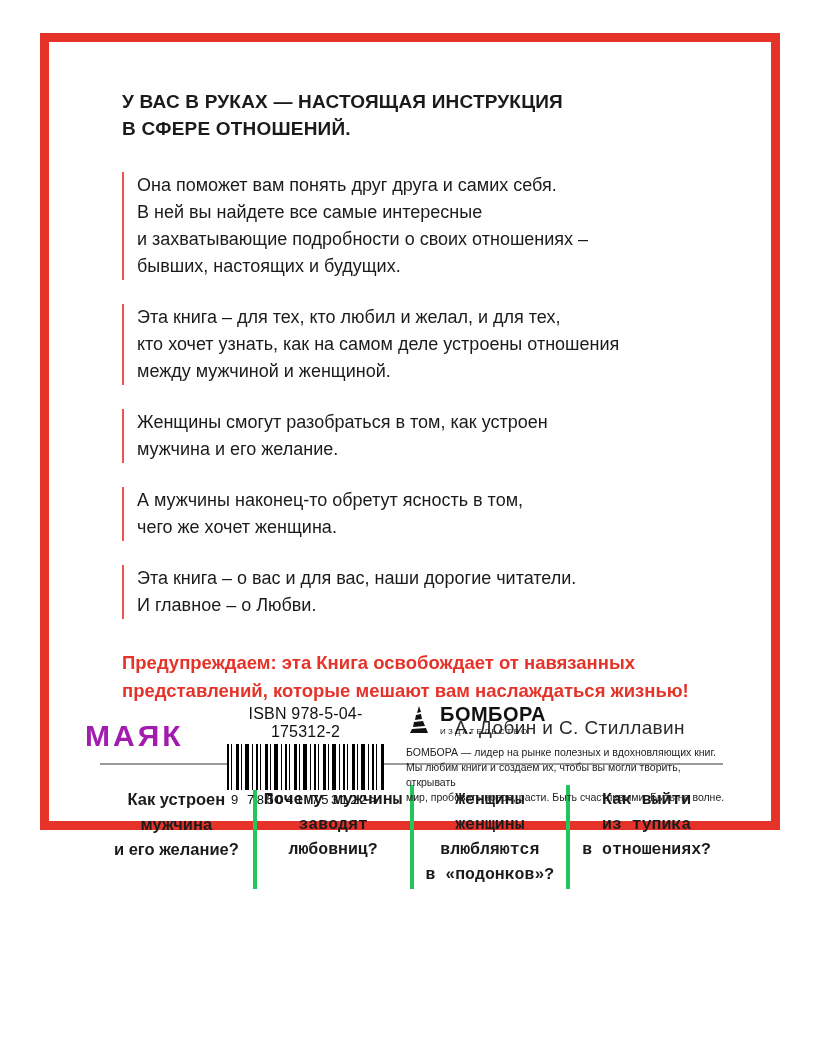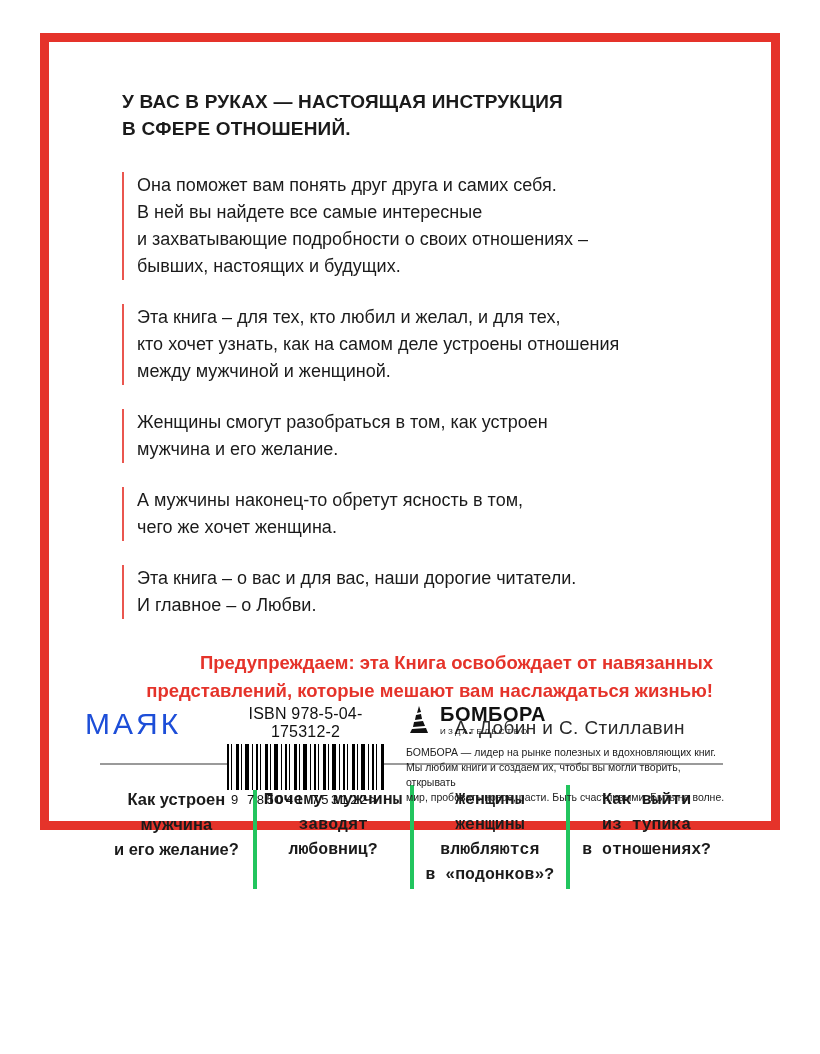--- a/index.html
+++ b/index.html
@@ -34,21 +34,20 @@
     border-left: 2px solid #ea564f;
     padding-left: 13px;
     margin-bottom: 24px;
   }
   .warning {
     font-size: 18.5px; font-weight: bold;
     line-height: 28px;
     color: #e5332a;
     white-space: pre-line;
     margin-top: 30px;
-    text-align: right;
   }
   .authors {
     font-size: 19px;
     text-align: right;
     padding-right: 28px;
     margin-top: 12px;
     color: #2a2a2a;
     letter-spacing: 0.4px;
   }
 
@@ -87,24 +86,24 @@
   .question + .question { border-left: 4px solid #22c55e; font-family: Liberation Mono, monospace; }
 
   .footer {
     position: absolute;
     left: 36px; right: 38px; bottom: 14px;
     display: flex;
     align-items: flex-start;
   }
   .mayak {
     width: 138px;
-    margin-top: 4px;
+    margin-top: 16px;
     font-size: 30px;
-    font-weight: normal;
-    color: #1d4ed8;
+    font-weight: bold;
+    color: #a21caf;
     letter-spacing: 3px;
   }
   .barcode-block {
     width: 165px;
     text-align: center;
     padding-top: 2px;
   }
   .isbn { font-size: 16px; letter-spacing: 0.2px; margin-bottom: 3px; color: #111; }
   .barcode {
     height: 46px;

